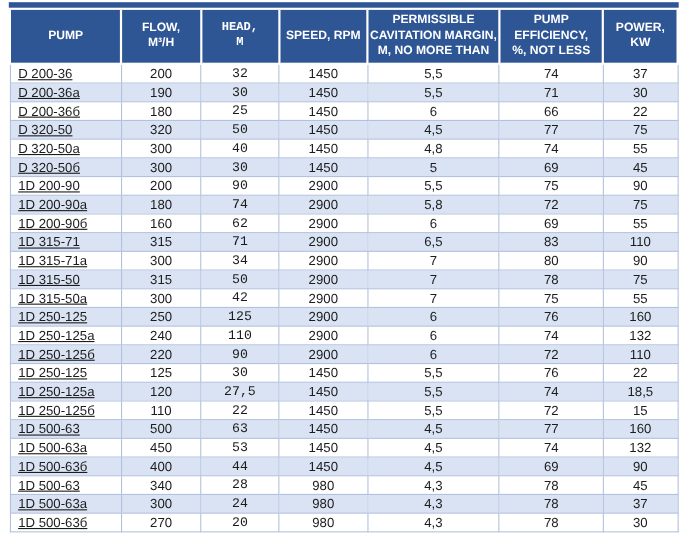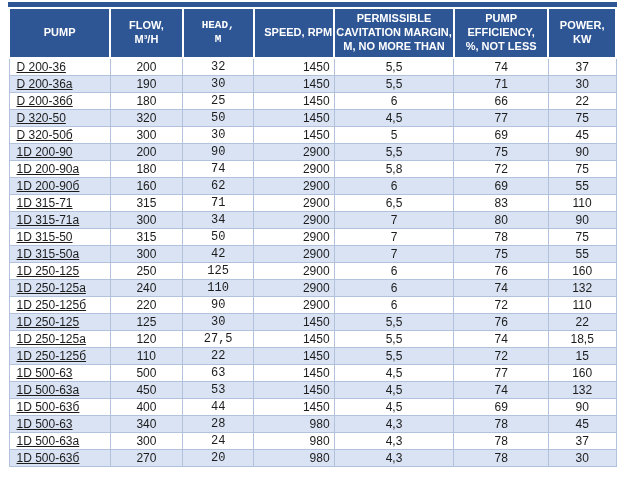--- a/index.html
+++ b/index.html
@@ -55,21 +55,21 @@
     background: #dae3f3;
   }
   td.c0 {
     text-align: left;
     padding-left: 7px;
     text-decoration: underline;
   }
   .c0 { width: 16.8%; }
   .c1 { width: 11.8%; margin-left: 28px; }
   .c2 { width: 11.6%; font-family: Liberation Mono, monospace; }
-  .c3 { width: 13.2%; text-align: right; }
+  .c3 { width: 13.2%; }
   .c4 { width: 20.0%; }
   .c5 { width: 15.6%; }
   .c6 { width: 11.0%; }
 </style>
 </head>
 <body>
 
 <div class="page">
   <div class="top-bar"></div>
   <table>
@@ -122,20 +122,29 @@
         <tr>
           <td class="c0">D 320-50</td>
           <td class="c1">320</td>
           <td class="c2">50</td>
           <td class="c3">1450</td>
           <td class="c4">4,5</td>
           <td class="c5">77</td>
           <td class="c6">75</td>
         </tr>
         <tr>
+          <td class="c0">D 320-50a</td>
+          <td class="c1">300</td>
+          <td class="c2">40</td>
+          <td class="c3">1450</td>
+          <td class="c4">4,8</td>
+          <td class="c5">74</td>
+          <td class="c6">55</td>
+        </tr>
+        <tr>
           <td class="c0">D 320-50б</td>
           <td class="c1">300</td>
           <td class="c2">30</td>
           <td class="c3">1450</td>
           <td class="c4">5</td>
           <td class="c5">69</td>
           <td class="c6">45</td>
         </tr>
         <tr>
           <td class="c0">1D 200-90</td>

